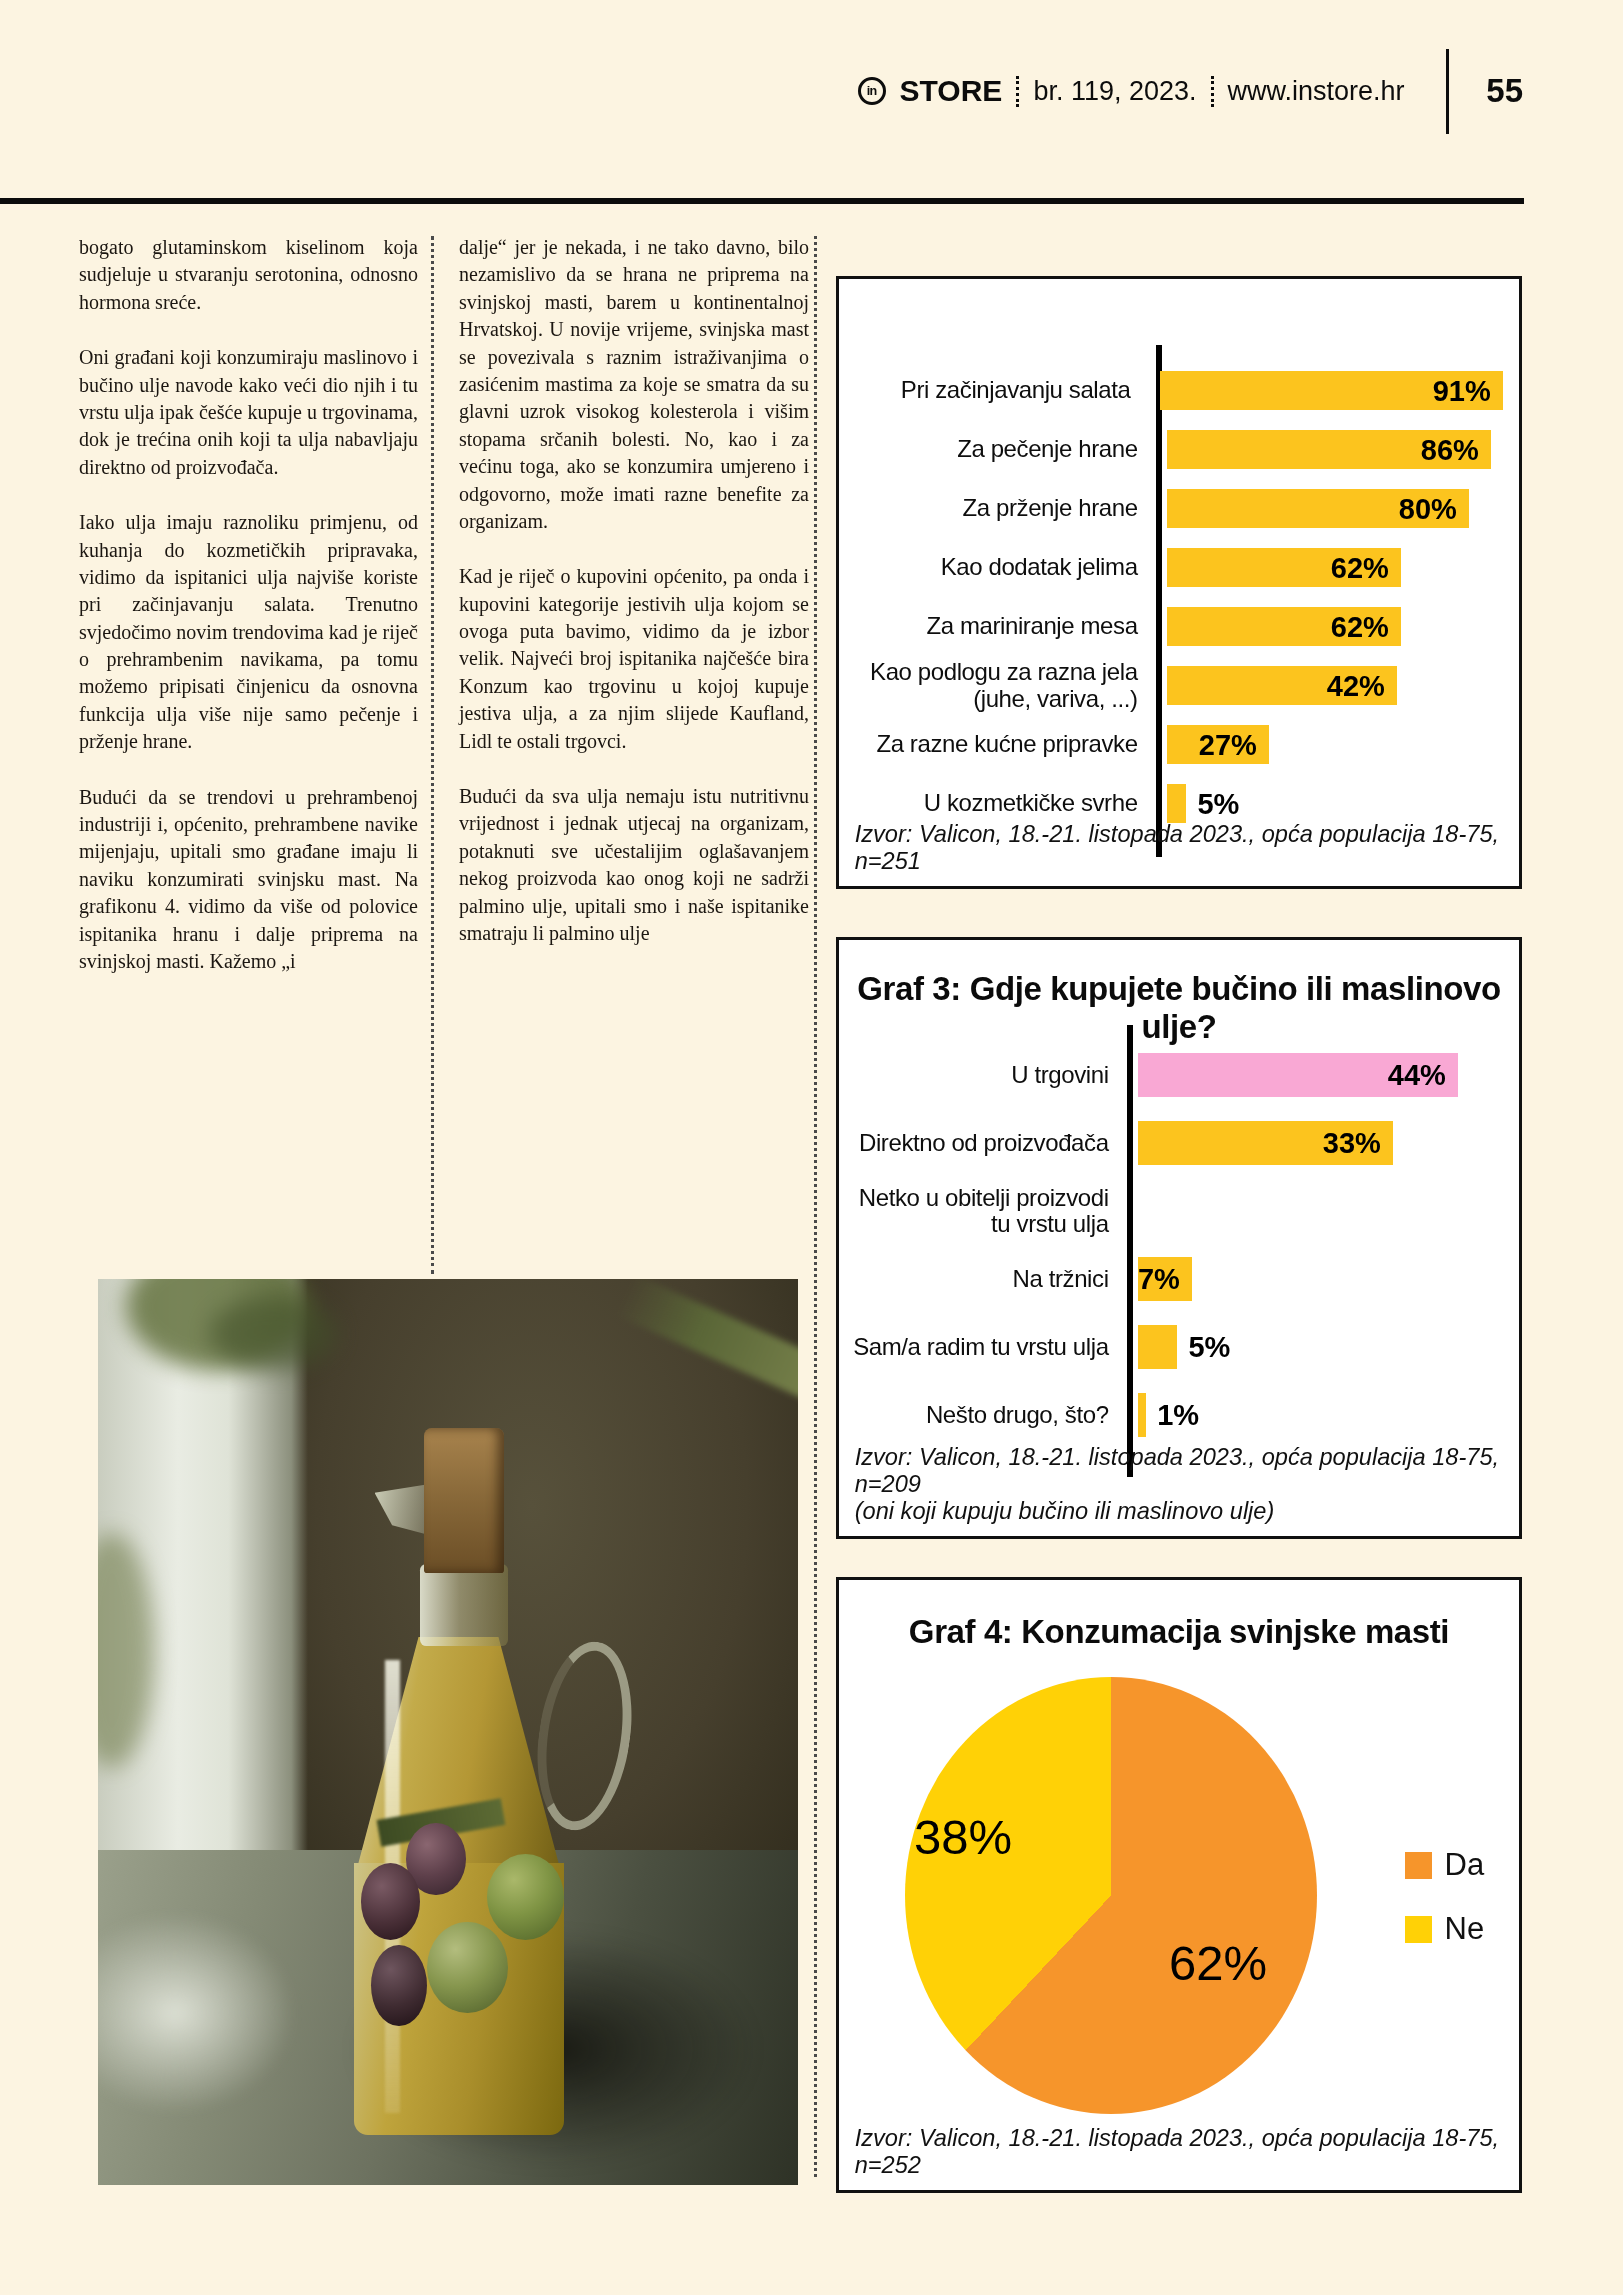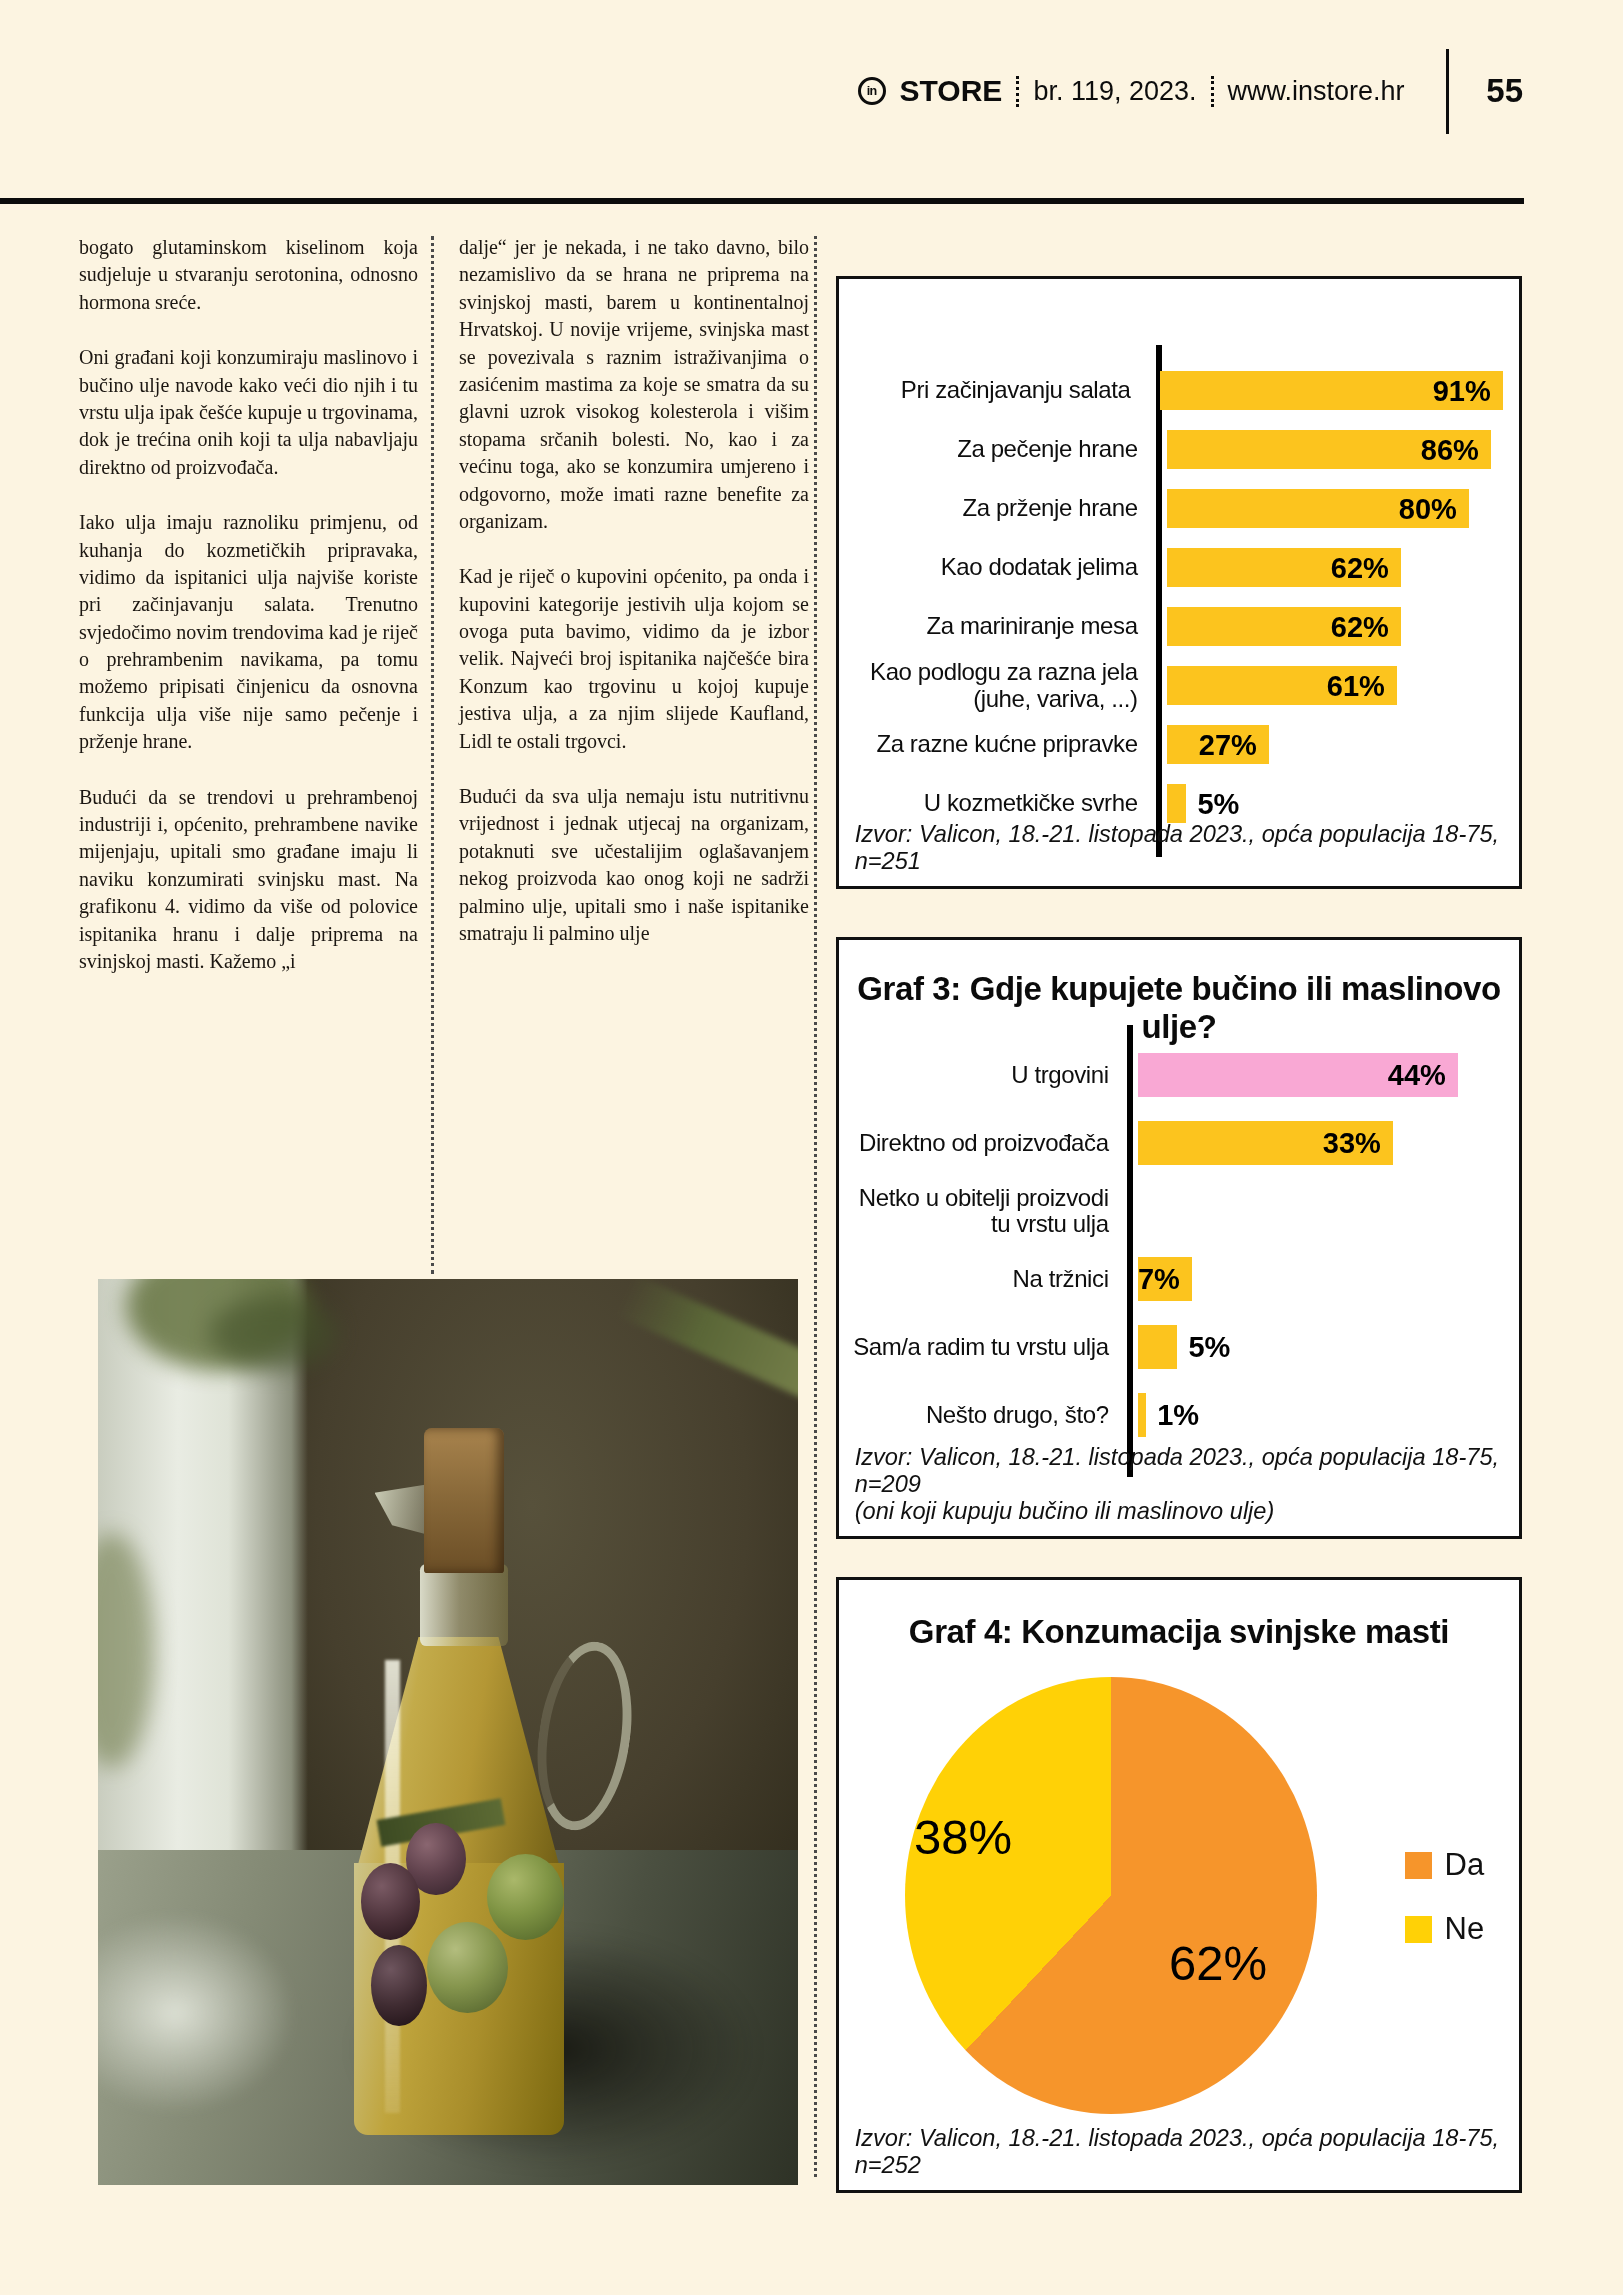--- a/index.html
+++ b/index.html
@@ -243,21 +243,21 @@
             <div class="bar" style="width: 234px; background: rgb(252, 196, 30);">
               <span class="bar-value">62%</span>
             </div>
           </div>
         </div>
         <div class="bar-row">
           <div class="bar-label">Kao podlogu za razna jela
 (juhe, variva, ...)</div>
           <div class="bar-track">
             <div class="bar" style="width: 230px; background: rgb(252, 196, 30);">
-              <span class="bar-value">61%</span>
+              <span class="bar-value">42%</span>
             </div>
           </div>
         </div>
         <div class="bar-row">
           <div class="bar-label">Za razne kućne pripravke</div>
           <div class="bar-track">
             <div class="bar" style="width: 102px; background: rgb(252, 196, 30);">
               <span class="bar-value">27%</span>
             </div>
           </div>

